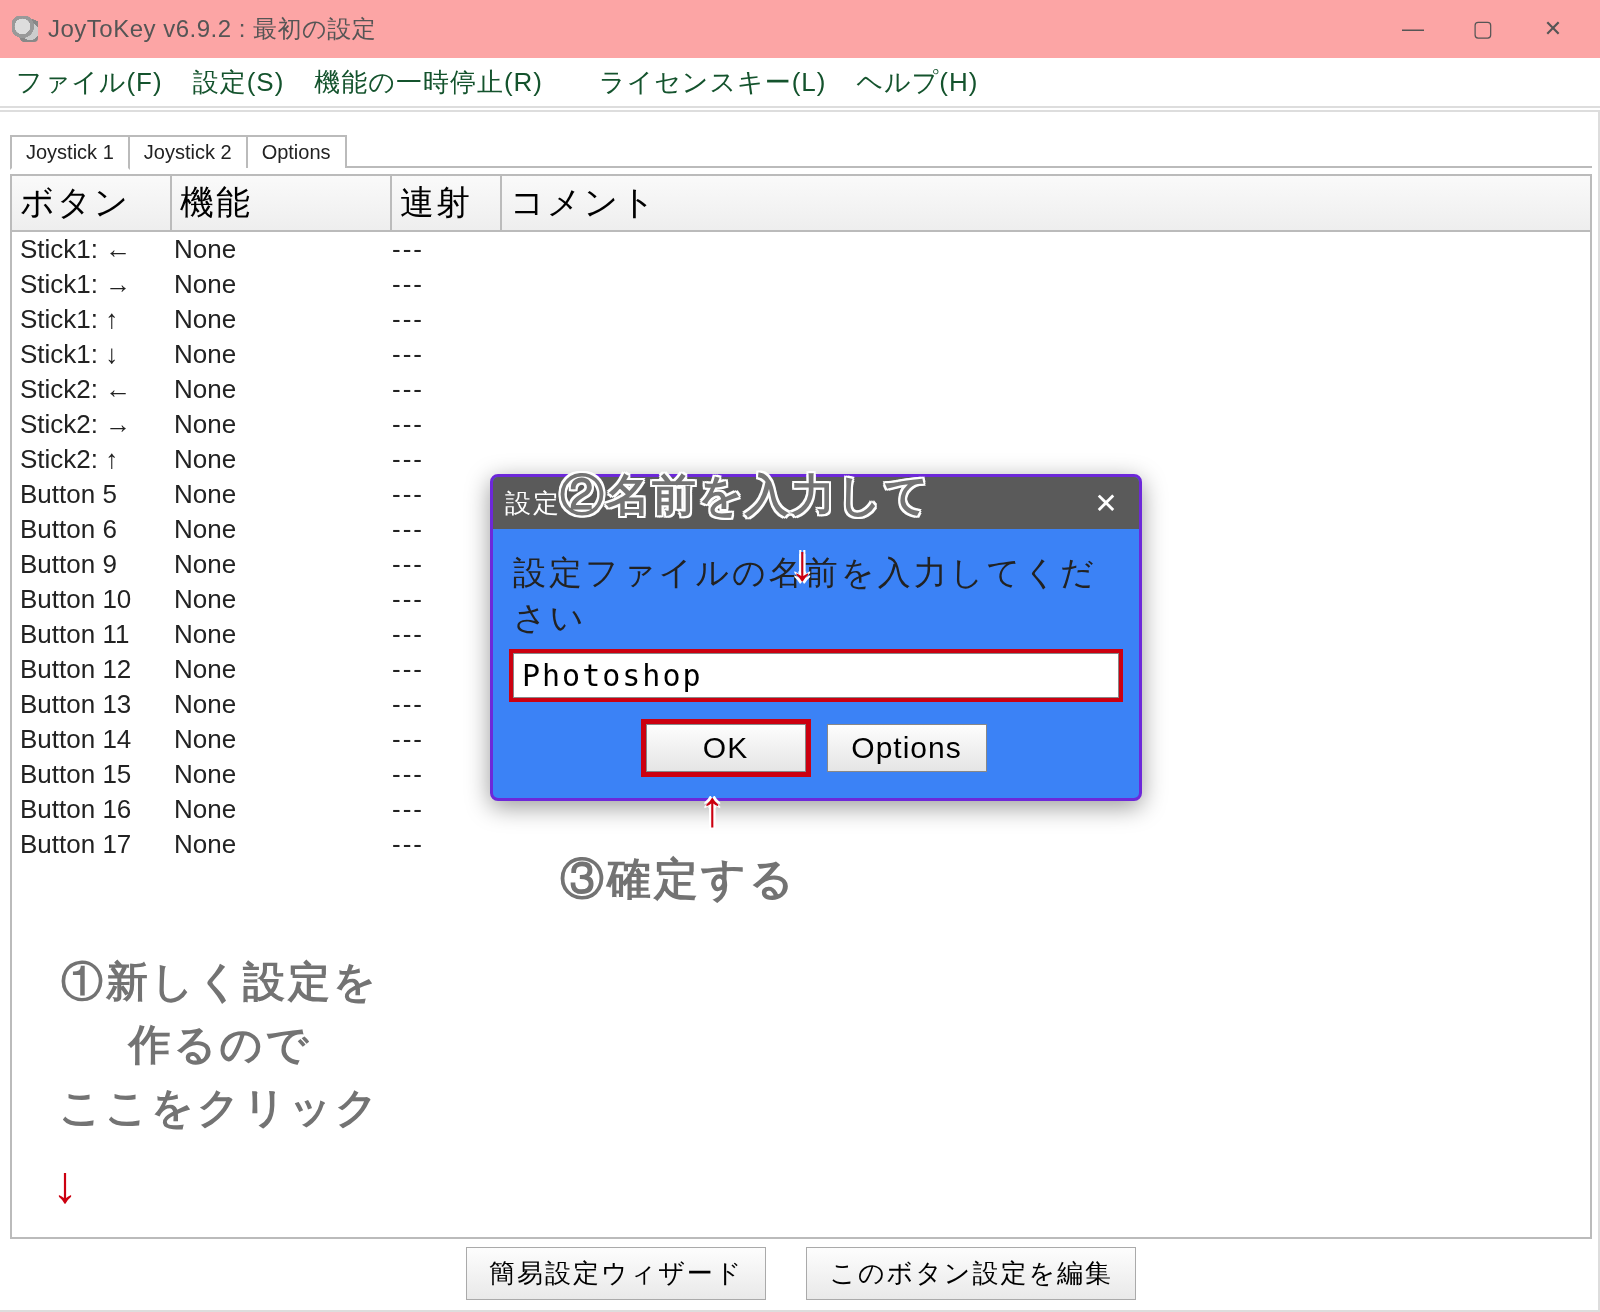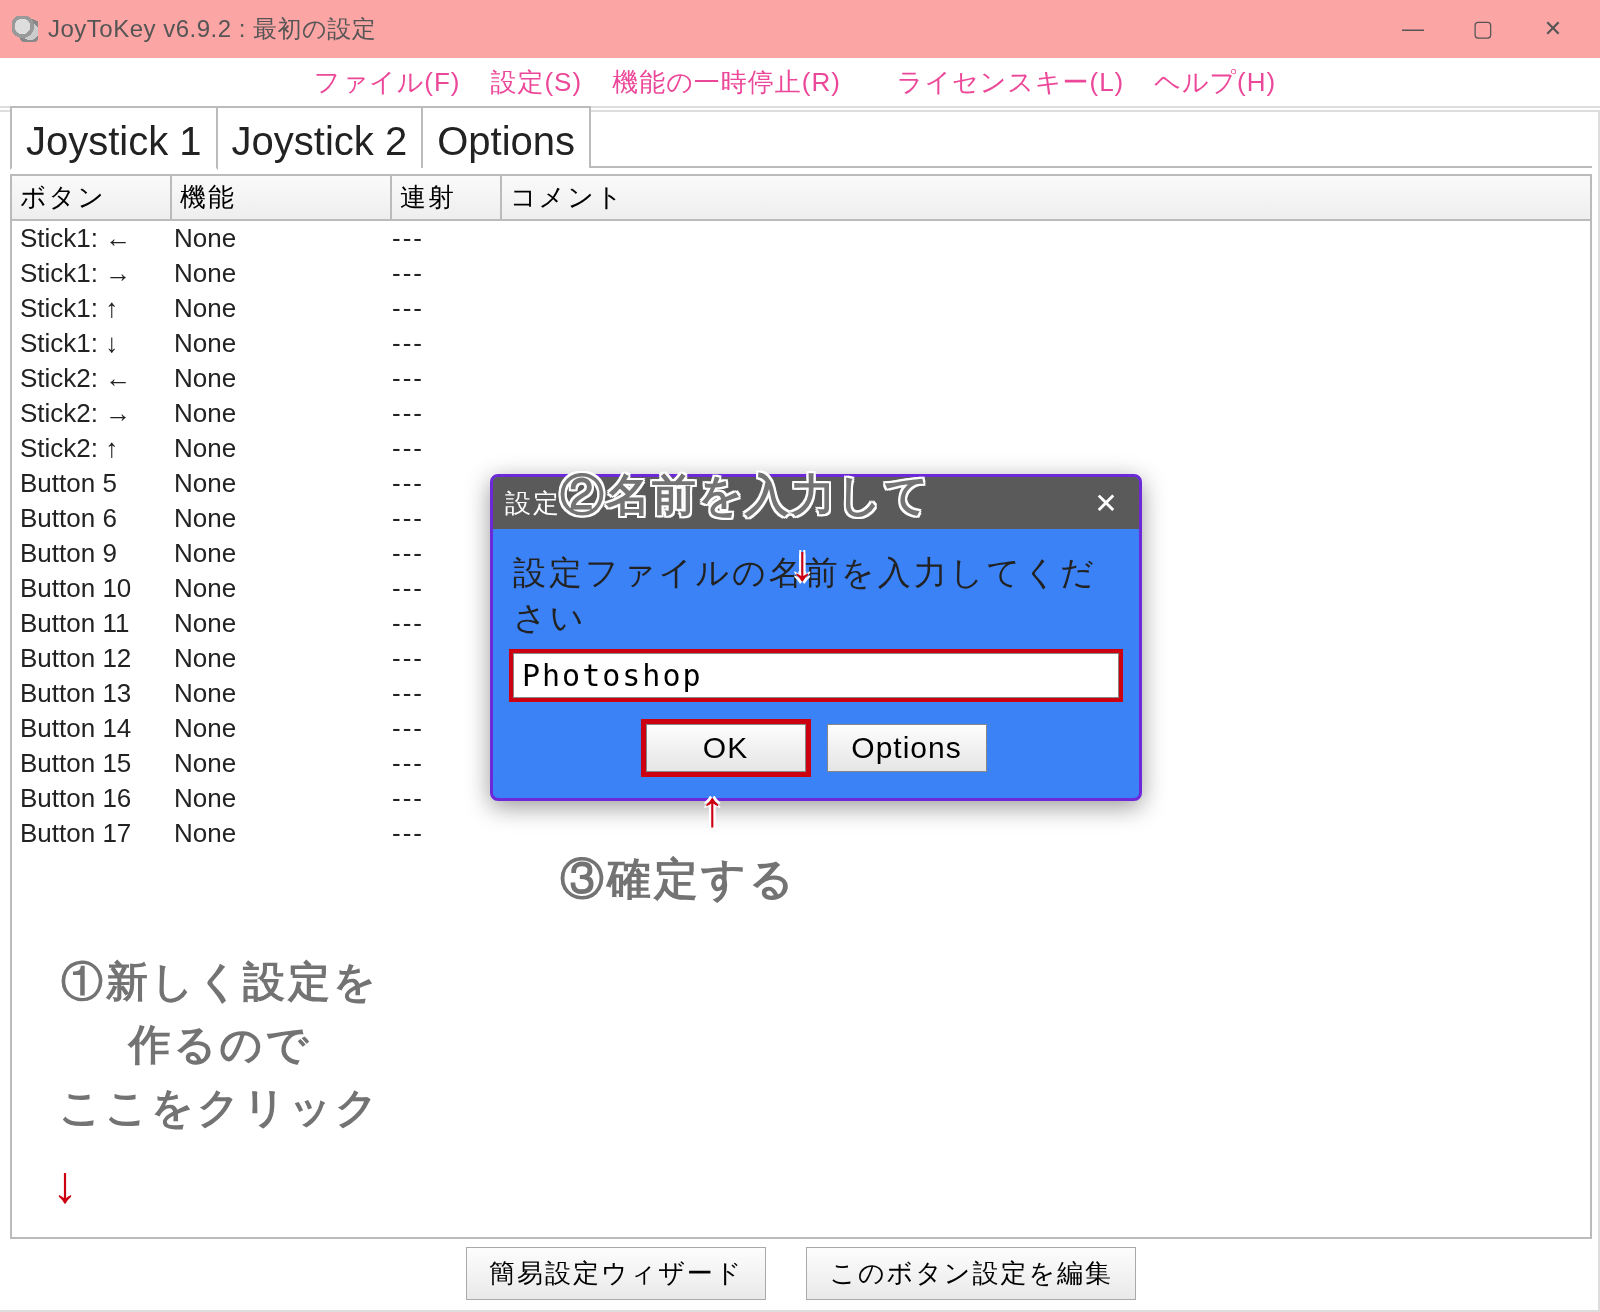--- a/index.html
+++ b/index.html
@@ -35,23 +35,22 @@
     display:flex; align-items:center; justify-content:center;
     color:#555; font-size:22px;
   }
   .menubar {
     height: 50px;
     display:flex;
     align-items:center;
     padding: 0 6px;
     font-size: 26px;
     border-bottom: 2px solid #ddd;
-    color:#ec4899;
+    color:#14532d;
     letter-spacing: 1px;
-    justify-content: center;
   }
   .menubar .mitem { padding: 4px 10px; margin-right: 10px; }
   .menubar .gap { width: 26px; }
   .content {
     position:absolute;
     top: 110px; left:0; right:0; bottom:0;
     display:flex;
   }
   .sidebar {
     width: 528px;
@@ -106,42 +105,42 @@
     position:relative;
   }
   .tabs::after{
     content:"";
     position:absolute; left:0; right:0; bottom:0;
     border-bottom:2px solid #bbb;
   }
   .tab {
     border:2px solid #bbb;
     border-bottom:none;
-    padding: 11px 14px 4px;
-    font-size:40px;
+    padding: 4px 14px 4px;
+    font-size:20px;
     background:#fff;
     margin-right:-2px;
     color:#222;
     position:relative;
     z-index:1;
   }
   .tab.active { background:#fff; border-bottom:2px solid #fff; margin-bottom:-2px;}
   .grid-wrap {
     flex:1;
     border:2px solid #bbb;
     margin-top:6px;
     display:flex;
     flex-direction:column;
     overflow:hidden;
   }
   .grid-header {
     display:flex;
     background: linear-gradient(#fafafa,#eee);
     border-bottom:2px solid #bbb;
-    font-size:26px;
+    font-size:34px;
     align-items:flex-end;
   }
   .gh {
     border-right:2px solid #bbb;
     padding:4px 8px;
     letter-spacing: 2px;
   }
   .gh.c1{ width:160px;}
   .gh.c2{ width:220px;}
   .gh.c3{ width:110px;}

